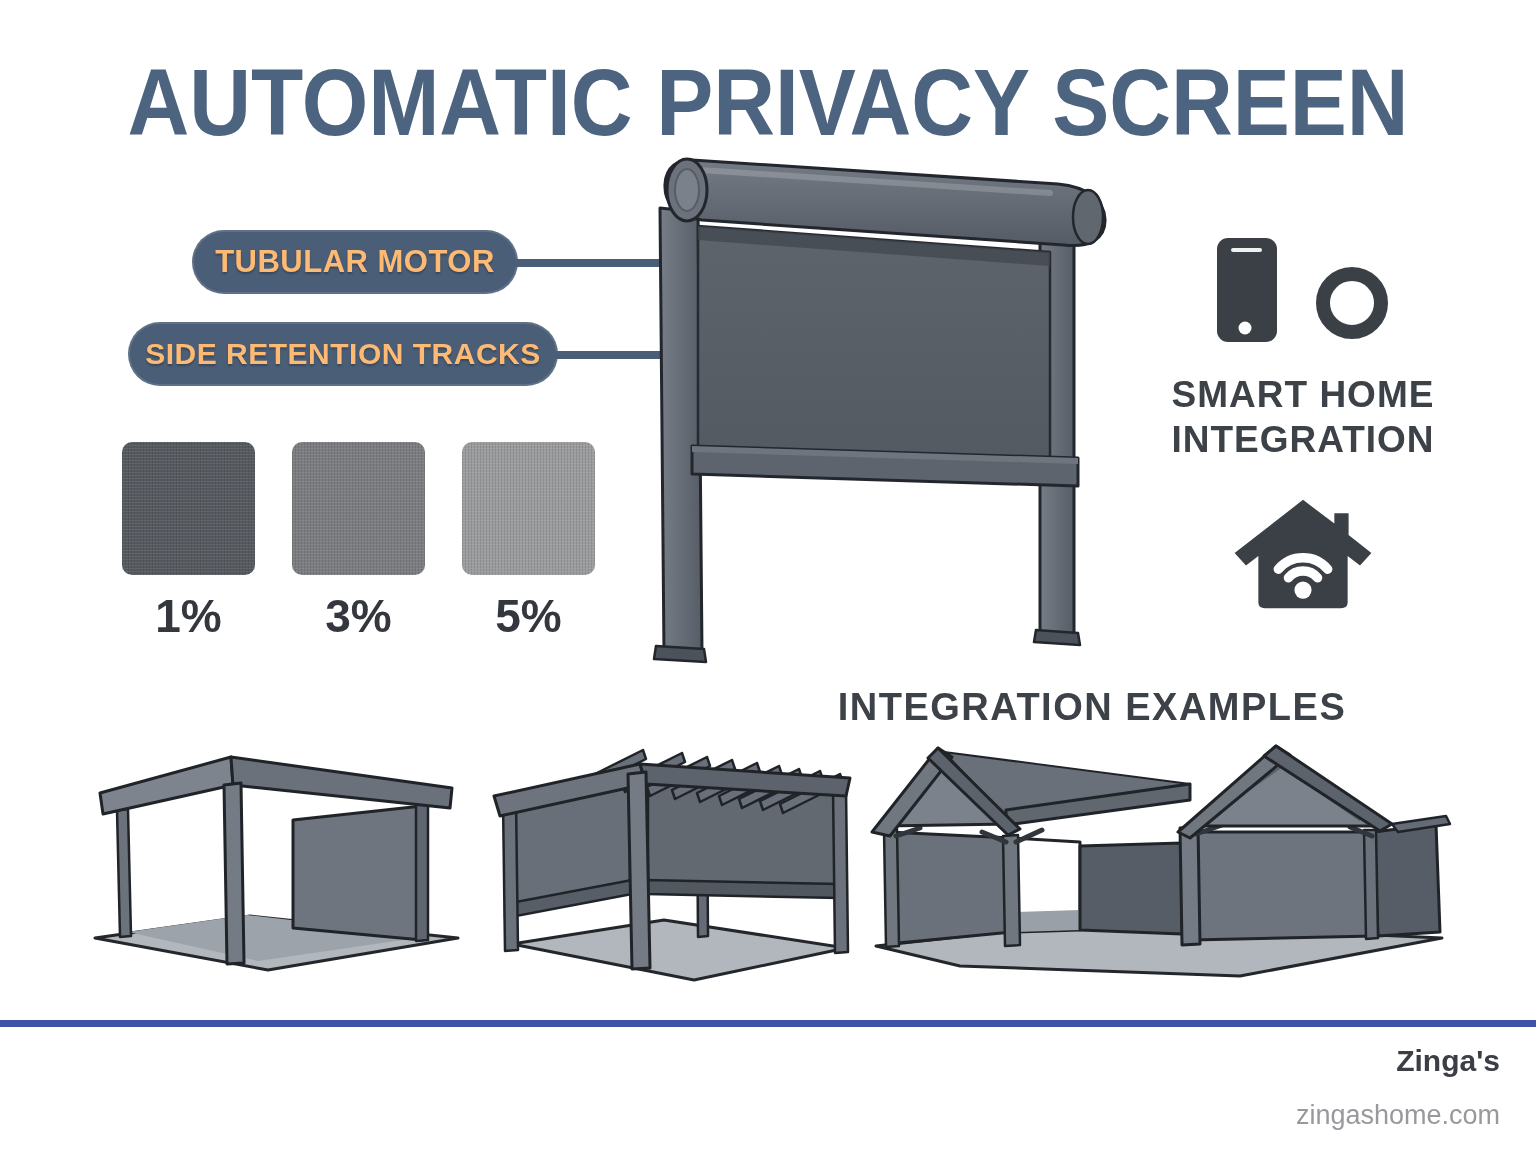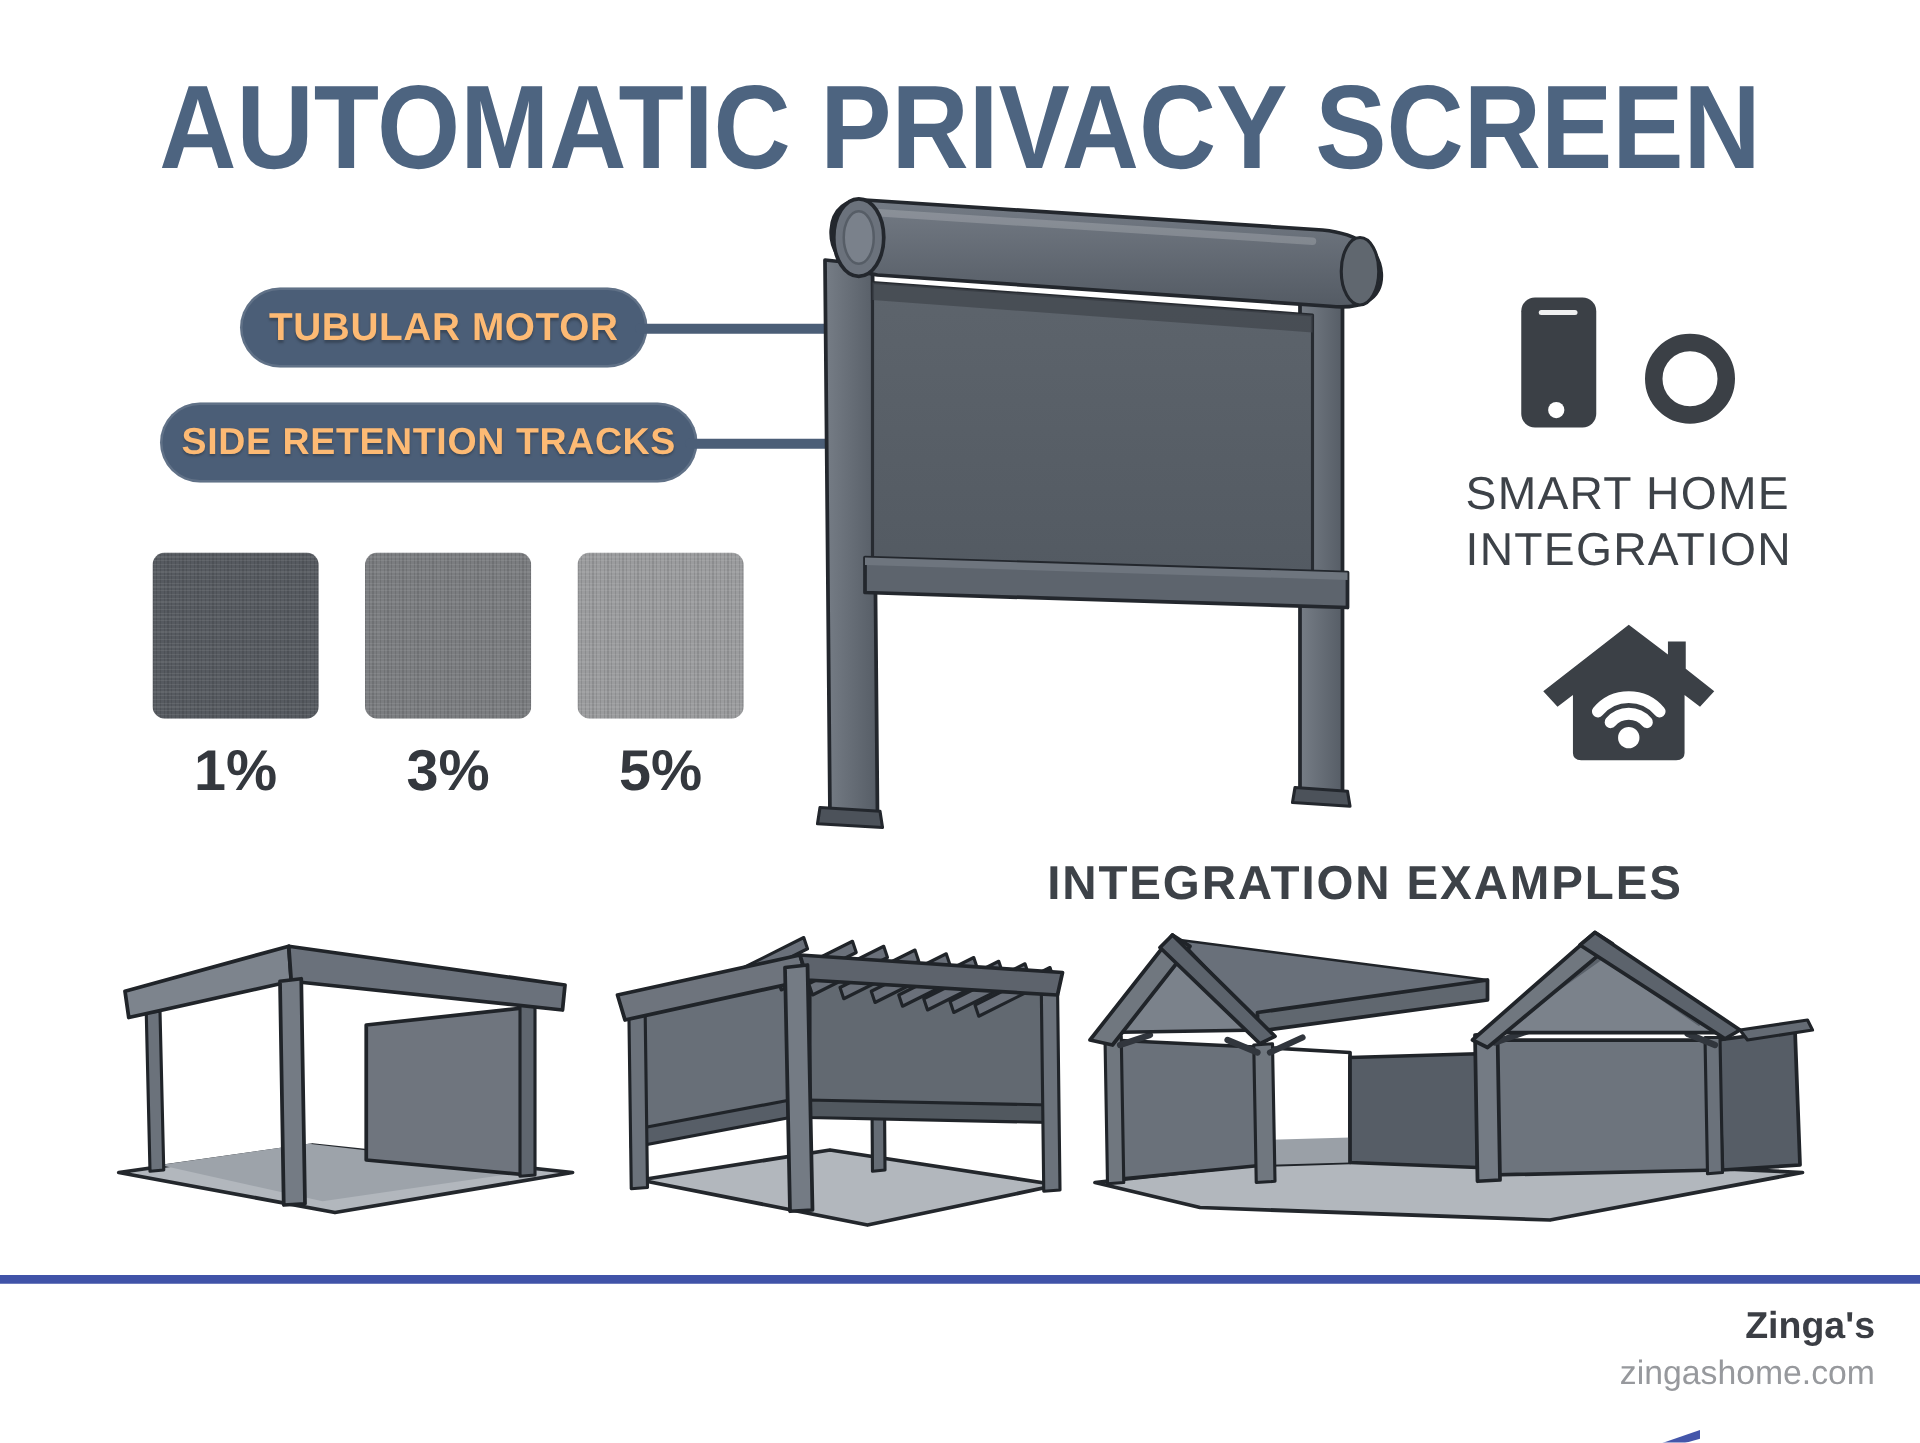--- a/index.html
+++ b/index.html
@@ -45,30 +45,30 @@
       repeating-linear-gradient(90deg, rgba(0,0,0,.10) 0 1px, transparent 1px 3px);
   }
   .sw1{background-color:#565a60;}
   .sw2{background-color:#7b7d80;}
   .sw3{background-color:#9b9c9e;}
   .swatch-labels{display:flex;gap:37px;justify-content:center;margin-top:14px;}
   .swatch-label{width:133px;text-align:center;font-size:46px;font-weight:700;color:#34383e;}
   
   .smart-wrap{left:1138px;top:232px;width:330px;display:flex;flex-direction:column;align-items:center;}
   .smart-icons{display:flex;align-items:flex-end;gap:34px;height:112px;}
-  .smart-text{margin-top:28px;font-size:37px;font-weight:400;color:#3d4248;letter-spacing:1px;line-height:1.22;}
+  .smart-text{margin-top:28px;text-align:center;font-size:37px;font-weight:700;color:#3d4248;letter-spacing:1px;line-height:1.22;}
   .smart-house{margin-top:30px;}
   
   .install-heading{left:780px;top:686px;width:624px;font-size:38px;letter-spacing:1.5px;}
   
   .divider{left:0;top:1020px;width:1536px;height:7px;background:#4053a8;}
   .footer{right:36px;top:1044px;display:flex;gap:26px;flex-direction:column;}
   .footer-text{text-align:right;}
   .brand{font-size:30px;font-weight:700;color:#3b3e44;}
-  .website{font-size:27px;color:#97999d;margin-top:5px;}
+  .website{font-size:27px;color:#97999d;margin-top:22px;}
 </style>
 </head>
 <body>
 
 <div class="abs title">AUTOMATIC PRIVACY SCREEN</div>
 
 <div class="abs pill pill1">
   <span>TUBULAR MOTOR</span>
 </div>
 <div class="abs connector conn1"></div>

